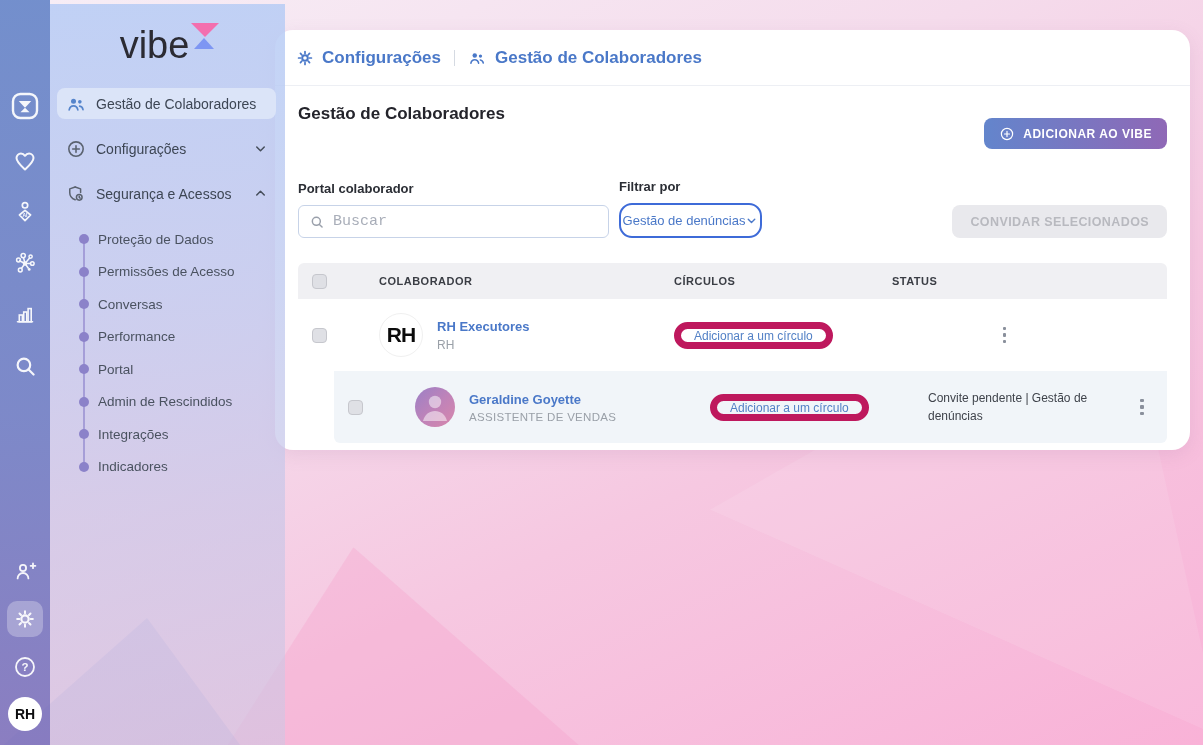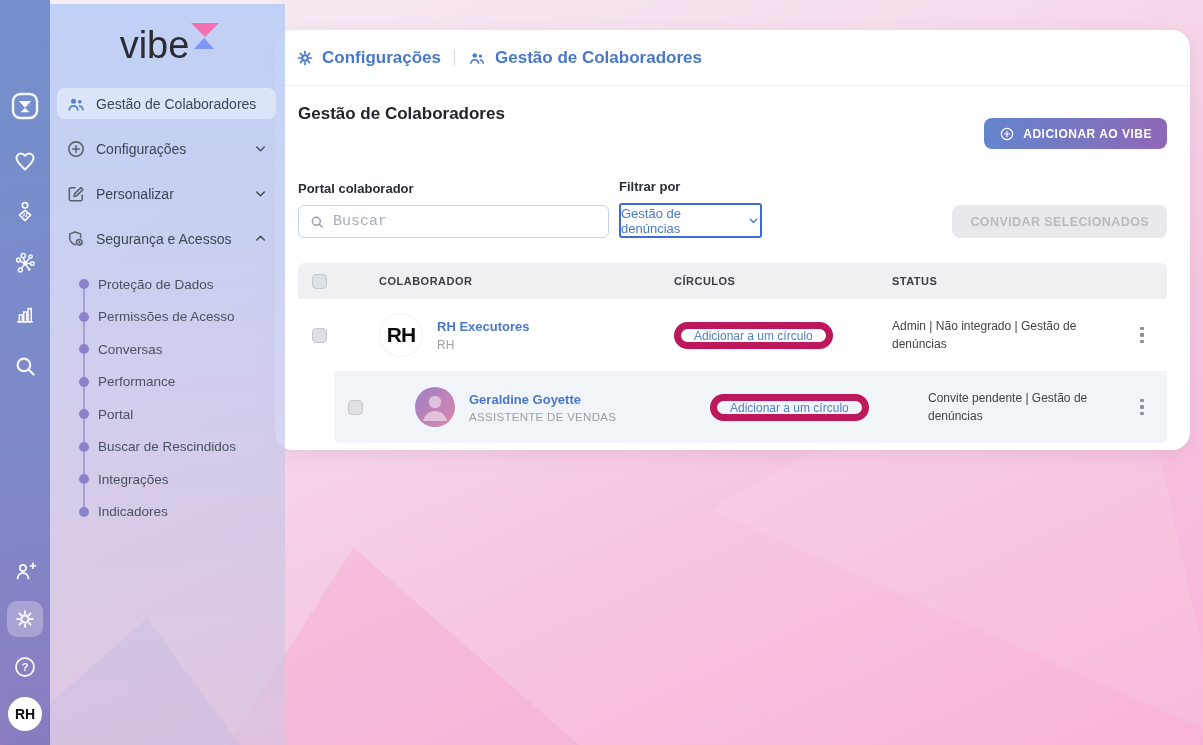--- a/index.html
+++ b/index.html
@@ -70,22 +70,22 @@
              font-size:12px; font-weight:700; letter-spacing:.5px; display:flex; align-items:center; gap:8px; cursor:pointer; }
 
   .filter-row { margin-top:30px; display:flex; align-items:flex-end; }
   .fgroup { display:flex; flex-direction:column; }
   .flabel { font-size:13px; font-weight:700; color:#2b2e35; margin-bottom:9px; }
   .search-box { width:311px; height:33px; border:1px solid #c7d3e8; border-radius:6px; background:#fff;
                 display:flex; align-items:center; padding:0 10px; gap:8px; }
   .search-box input { border:none; outline:none; flex:1; font-family:Liberation Mono, monospace; font-size:15px; color:#3c4048; background:transparent; }
   .search-box input::placeholder { color:#a9aeb9; }
   .filter-group { margin-left:10px; }
-  .select-box { width:143px; height:35px; border:2px solid #3e6bd8; border-radius:3px; background:#fff;
-                display:flex; align-items:center; justify-content:center; gap:7px; cursor:pointer; }
+  .select-box { width:143px; height:35px; border:2px solid #3e6bd8; border-radius:13px; background:#fff;
+                display:flex; align-items:center; justify-content:center; cursor:pointer; }
   .select-value { font-size:13px; font-weight:500; color:#4a78c8; }
   .btn-invite { margin-left:auto; height:33px; padding:0 18px; border:none; border-radius:8px; background:#e9e9ed;
                 color:#b8b9bf; font-family:inherit; font-size:12.5px; font-weight:700; letter-spacing:.4px; cursor:default; }
 
   .table { margin-top:25px; }
   .tgrid { display:grid; grid-template-columns:81px 295px 218px 1fr 50px; align-items:center; }
   .thead { height:36px; background:#f0f0f3; border-radius:6px 6px 0 0; }
   .th { font-size:11px; font-weight:700; color:#3a3d44; letter-spacing:.5px; }
   .checkbox { width:15px; height:15px; border-radius:4px; background:#dfe0e5; border:1px solid #c6c7cd;
               margin-left:14px; cursor:pointer; }
@@ -219,34 +219,20 @@
         </span>
         <span class="nav-label">Configurações</span>
         <span class="nav-chevron">
           <svg viewBox="0 0 24 24" width="15" height="15" stroke="currentColor" stroke-width="2.4" fill="none" stroke-linecap="round" stroke-linejoin="round">
               <path d="M6 9.5l6 6 6-6"></path>
             </svg>
         </span>
       </div>
       <div class="nav-item">
         <span class="nav-ico">
-          <svg viewBox="0 0 24 24" width="20" height="20" stroke="currentColor" stroke-width="1.9" fill="none" stroke-linecap="round" stroke-linejoin="round">
-              <path d="M19.5 13.5v4.9c0 .9-.7 1.6-1.6 1.6H5.6c-.9 0-1.6-.7-1.6-1.6V6.1c0-.9.7-1.6 1.6-1.6h5.2"></path>
-              <path d="M9.6 14.9l.9-3.4 7.3-7.3 2.5 2.5-7.3 7.3-3.4.9z"></path>
-            </svg>
-        </span>
-        <span class="nav-label">Personalizar</span>
-        <span class="nav-chevron">
-          <svg viewBox="0 0 24 24" width="15" height="15" stroke="currentColor" stroke-width="2.4" fill="none" stroke-linecap="round" stroke-linejoin="round">
-              <path d="M6 9.5l6 6 6-6"></path>
-            </svg>
-        </span>
-      </div>
-      <div class="nav-item">
-        <span class="nav-ico">
           <svg viewBox="0 0 24 24" width="20" height="20" stroke="currentColor" stroke-width="1.8" fill="none" stroke-linecap="round" stroke-linejoin="round">
               <path d="M11 3.6l-6.5 2.3v4.6c0 4.2 2.7 7 6.5 8.4"></path>
               <path d="M11 3.6l6.5 2.3v4.4"></path>
               <circle cx="15.9" cy="16" r="3.4"></circle>
               <path d="M15.9 14.6v1.6l1.1.8"></path>
             </svg>
         </span>
         <span class="nav-label">Segurança e Acessos</span>
         <span class="nav-chevron">
           <svg viewBox="0 0 24 24" width="15" height="15" stroke="currentColor" stroke-width="2.4" fill="none" stroke-linecap="round" stroke-linejoin="round">
@@ -254,21 +240,21 @@
             </svg>
         </span>
       </div>
       <div class="sub-list">
         <div class="tree-line"></div>
         <div class="sub-item">Proteção de Dados</div>
         <div class="sub-item">Permissões de Acesso</div>
         <div class="sub-item">Conversas</div>
         <div class="sub-item">Performance</div>
         <div class="sub-item">Portal</div>
-        <div class="sub-item">Buscar de Rescindidos</div>
+        <div class="sub-item">Admin de Rescindidos</div>
         <div class="sub-item">Integrações</div>
         <div class="sub-item">Indicadores</div>
       </div>
     </div>
   </div>
 
   <div class="card">
     <div class="breadcrumb">
       <span class="crumb">
         <span>
@@ -346,21 +332,20 @@
         <div class="tgrid trow">
           <span class="checkbox"></span>
           <div class="colab">
             <span class="avatar-rh">RH</span>
             <div>
               <div class="person-name">RH Executores</div>
               <div class="person-sub">RH</div>
             </div>
           </div>
           <button class="pill">Adicionar a um círculo</button>
-          <span class="status">Admin | Não integrado | Gestão de denúncias</span>
           <span class="kebab">
               <i></i>
               <i></i>
               <i></i>
             </span>
         </div>
 
         <div class="tgrid trow alt">
           <span class="checkbox"></span>
           <div class="colab">

